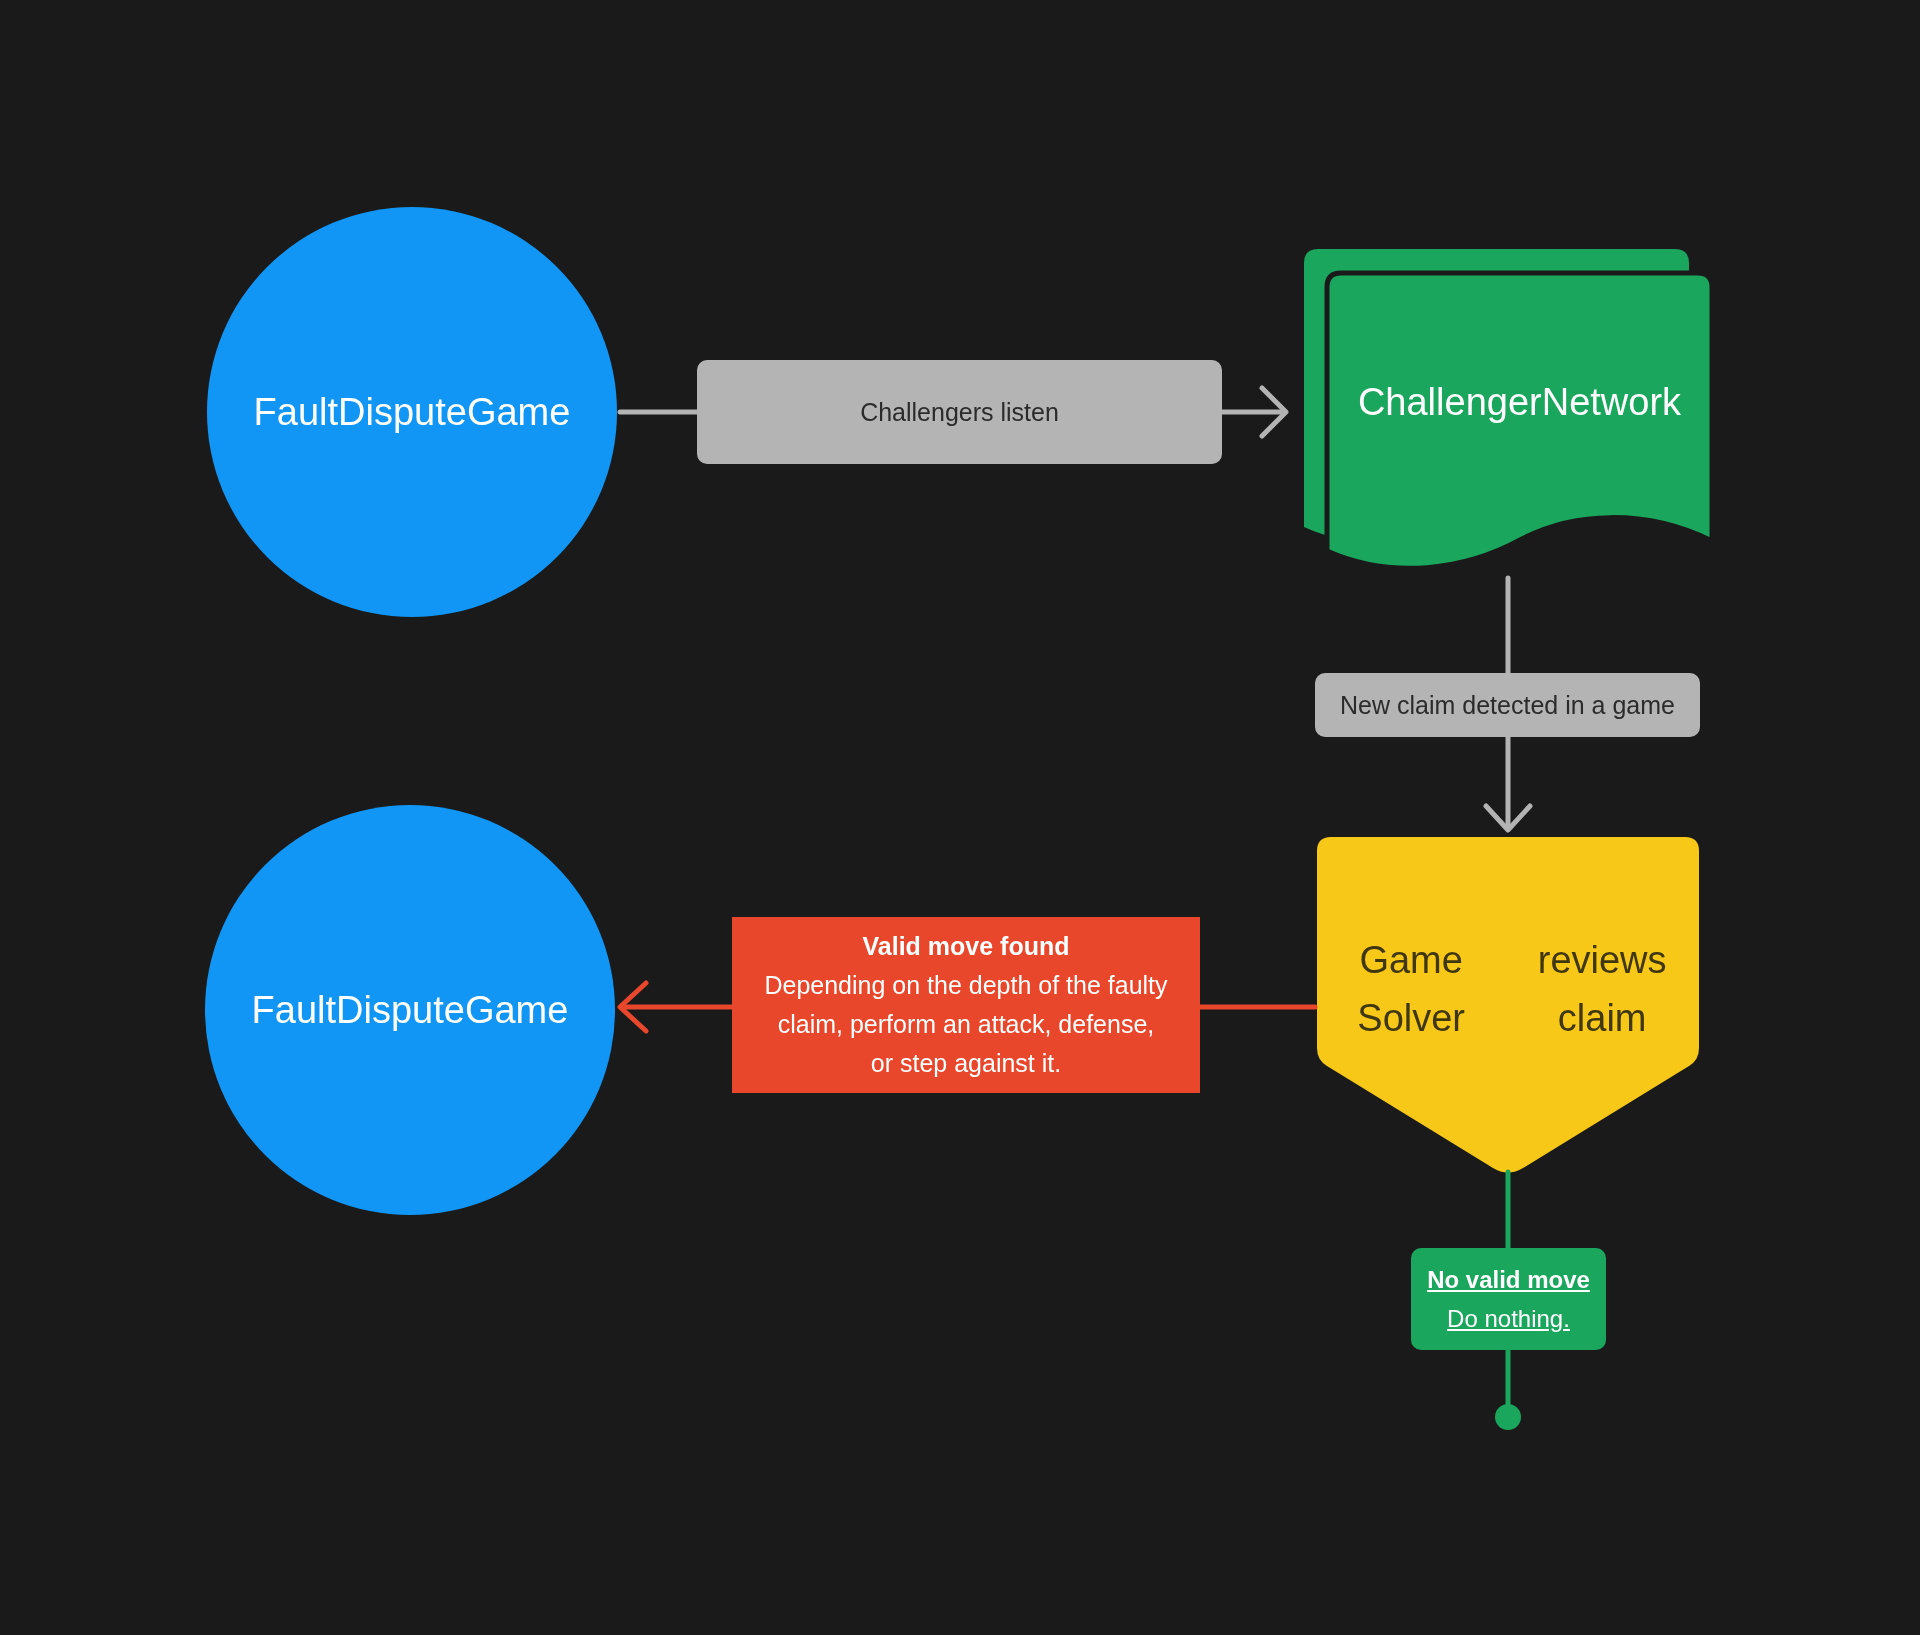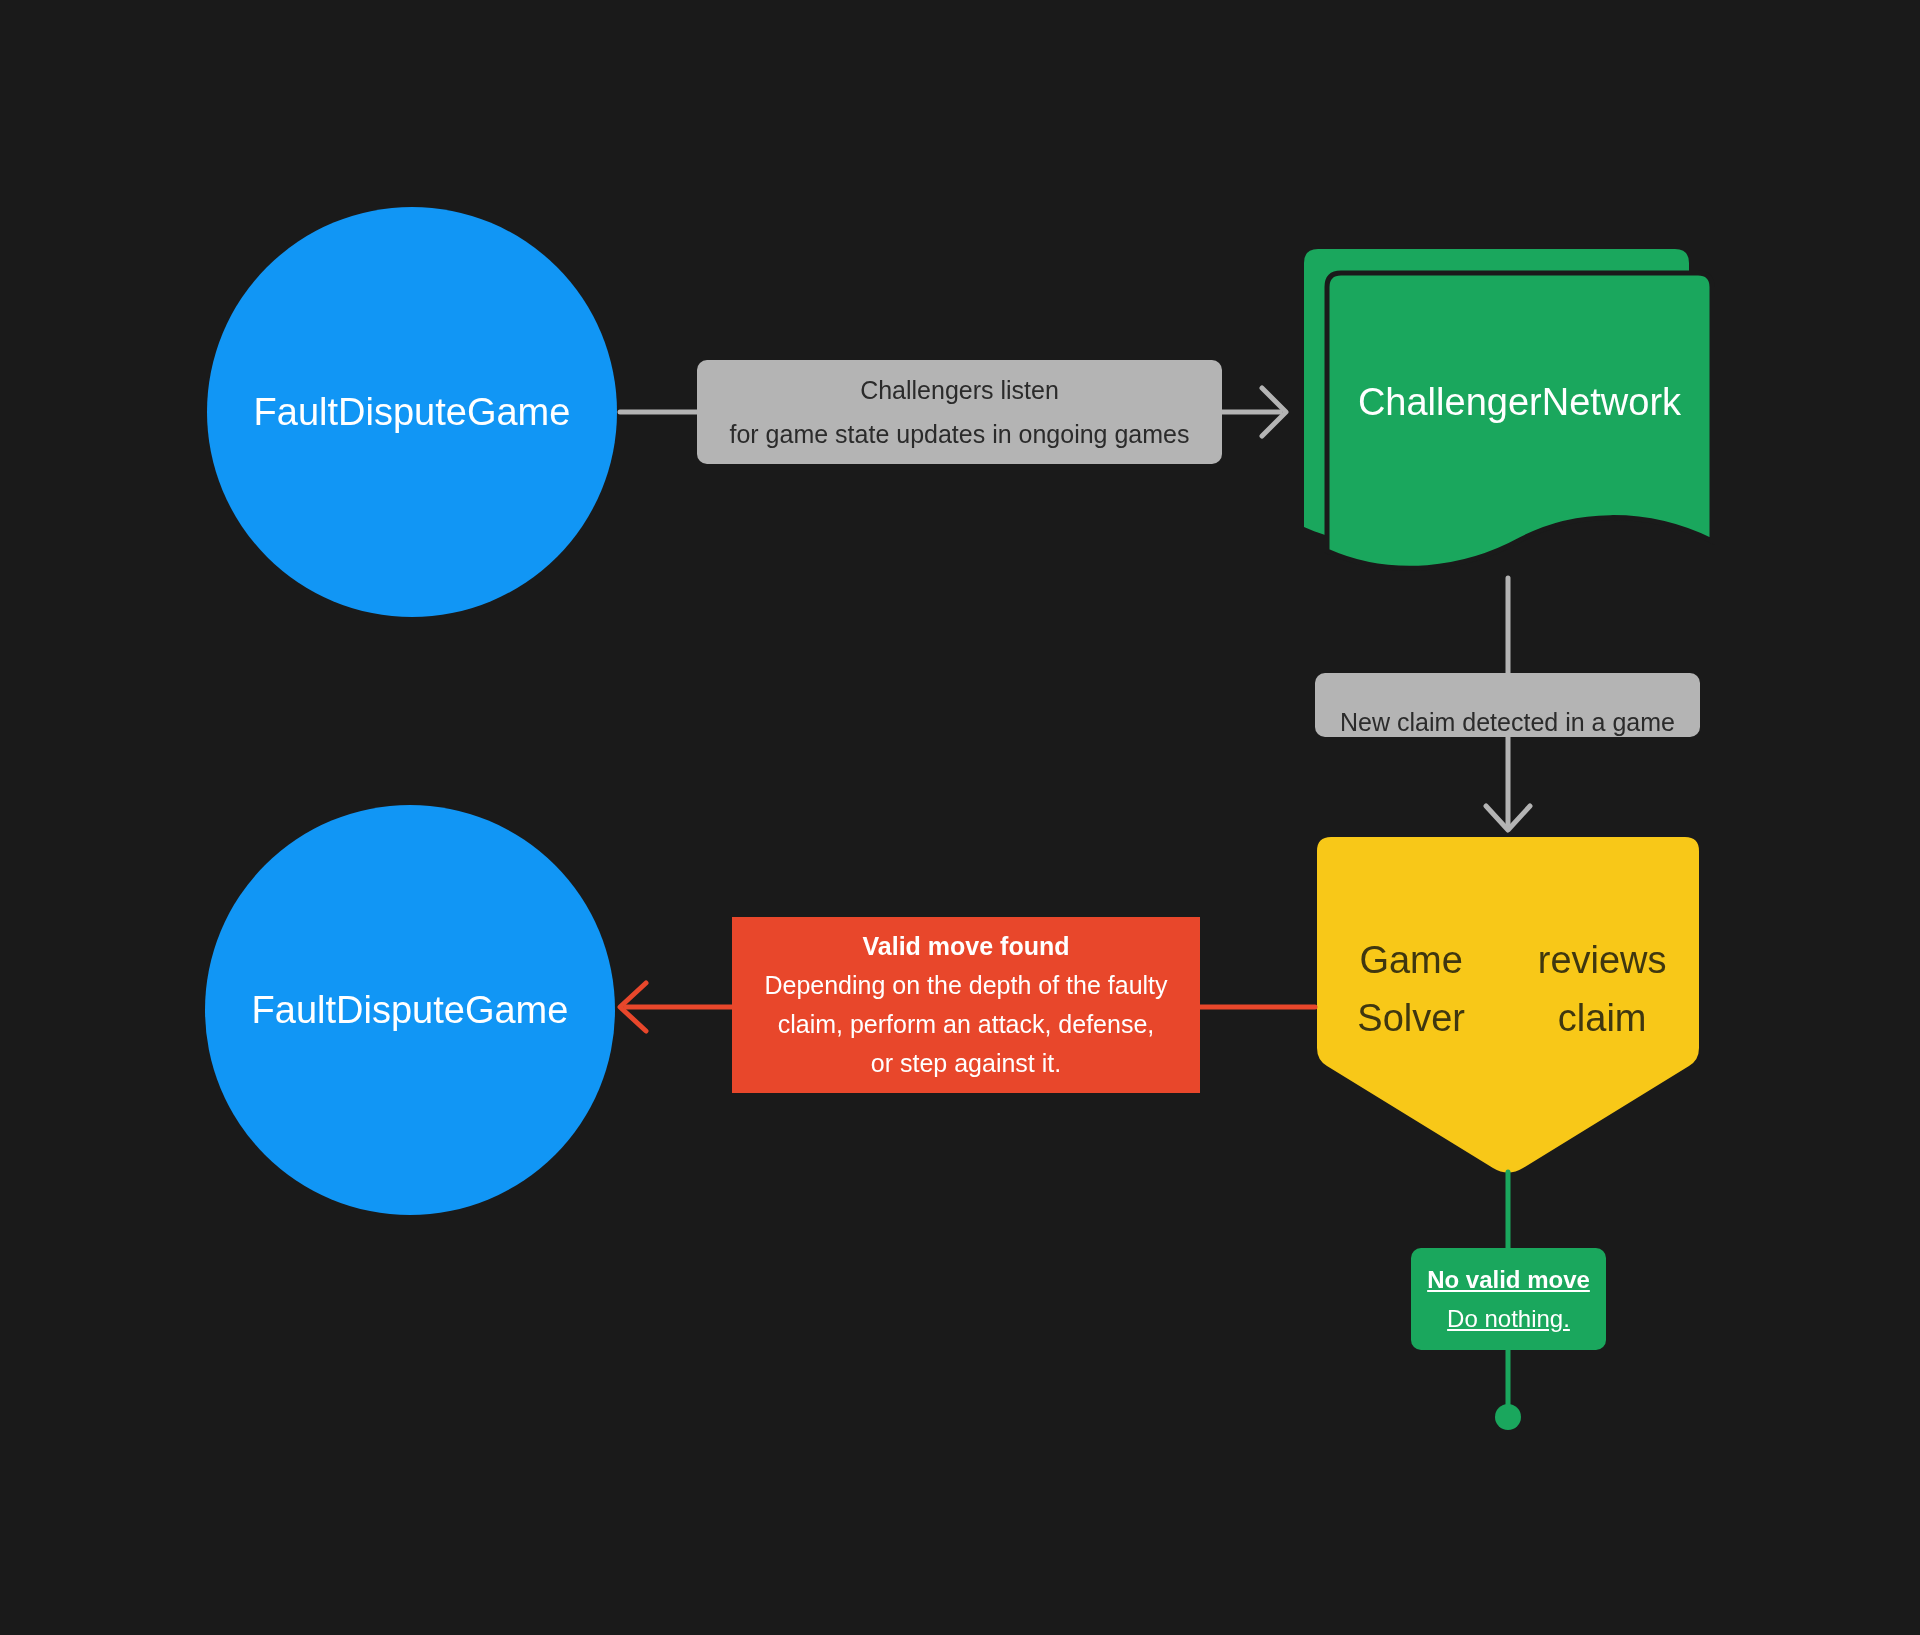--- a/index.html
+++ b/index.html
@@ -66,21 +66,21 @@
     color: #2b2b2b;
     display: flex;
     flex-direction: column;
     align-items: center;
     justify-content: center;
     text-align: center;
     font-size: 25px;
     line-height: 44px;
   }
   #label-listen { left: 697px; top: 360px; width: 525px; height: 104px; }
-  #label-new-claim { left: 1315px; top: 673px; width: 385px; height: 64px; line-height: 30px; justify-content: flex-end; }
+  #label-new-claim { left: 1315px; top: 673px; width: 385px; height: 64px; line-height: 30px; }
 
   #valid-move-box {
     position: absolute;
     left: 732px; top: 917px; width: 468px; height: 176px;
     background: #e8472b;
     border-radius: 0;
     color: #ffffff;
     display: flex;
     flex-direction: column;
     align-items: center;
@@ -150,21 +150,20 @@
     <div>Network</div>
   </div>
 
   <div class="node-overlay-text" id="game-solver-text">
     <div>Game Solver</div>
     <div>reviews claim</div>
   </div>
 
   <div class="gray-label" id="label-listen">
     <div>Challengers listen</div>
-    <div>for game state updates in ongoing games</div>
   </div>
 
   <div class="gray-label" id="label-new-claim">
     <div>New claim detected in a game</div>
   </div>
 
   <div id="valid-move-box">
     <div class="bold-line">Valid move found</div>
     <div>Depending on the depth of the faulty</div>
     <div>claim, perform an attack, defense,</div>

